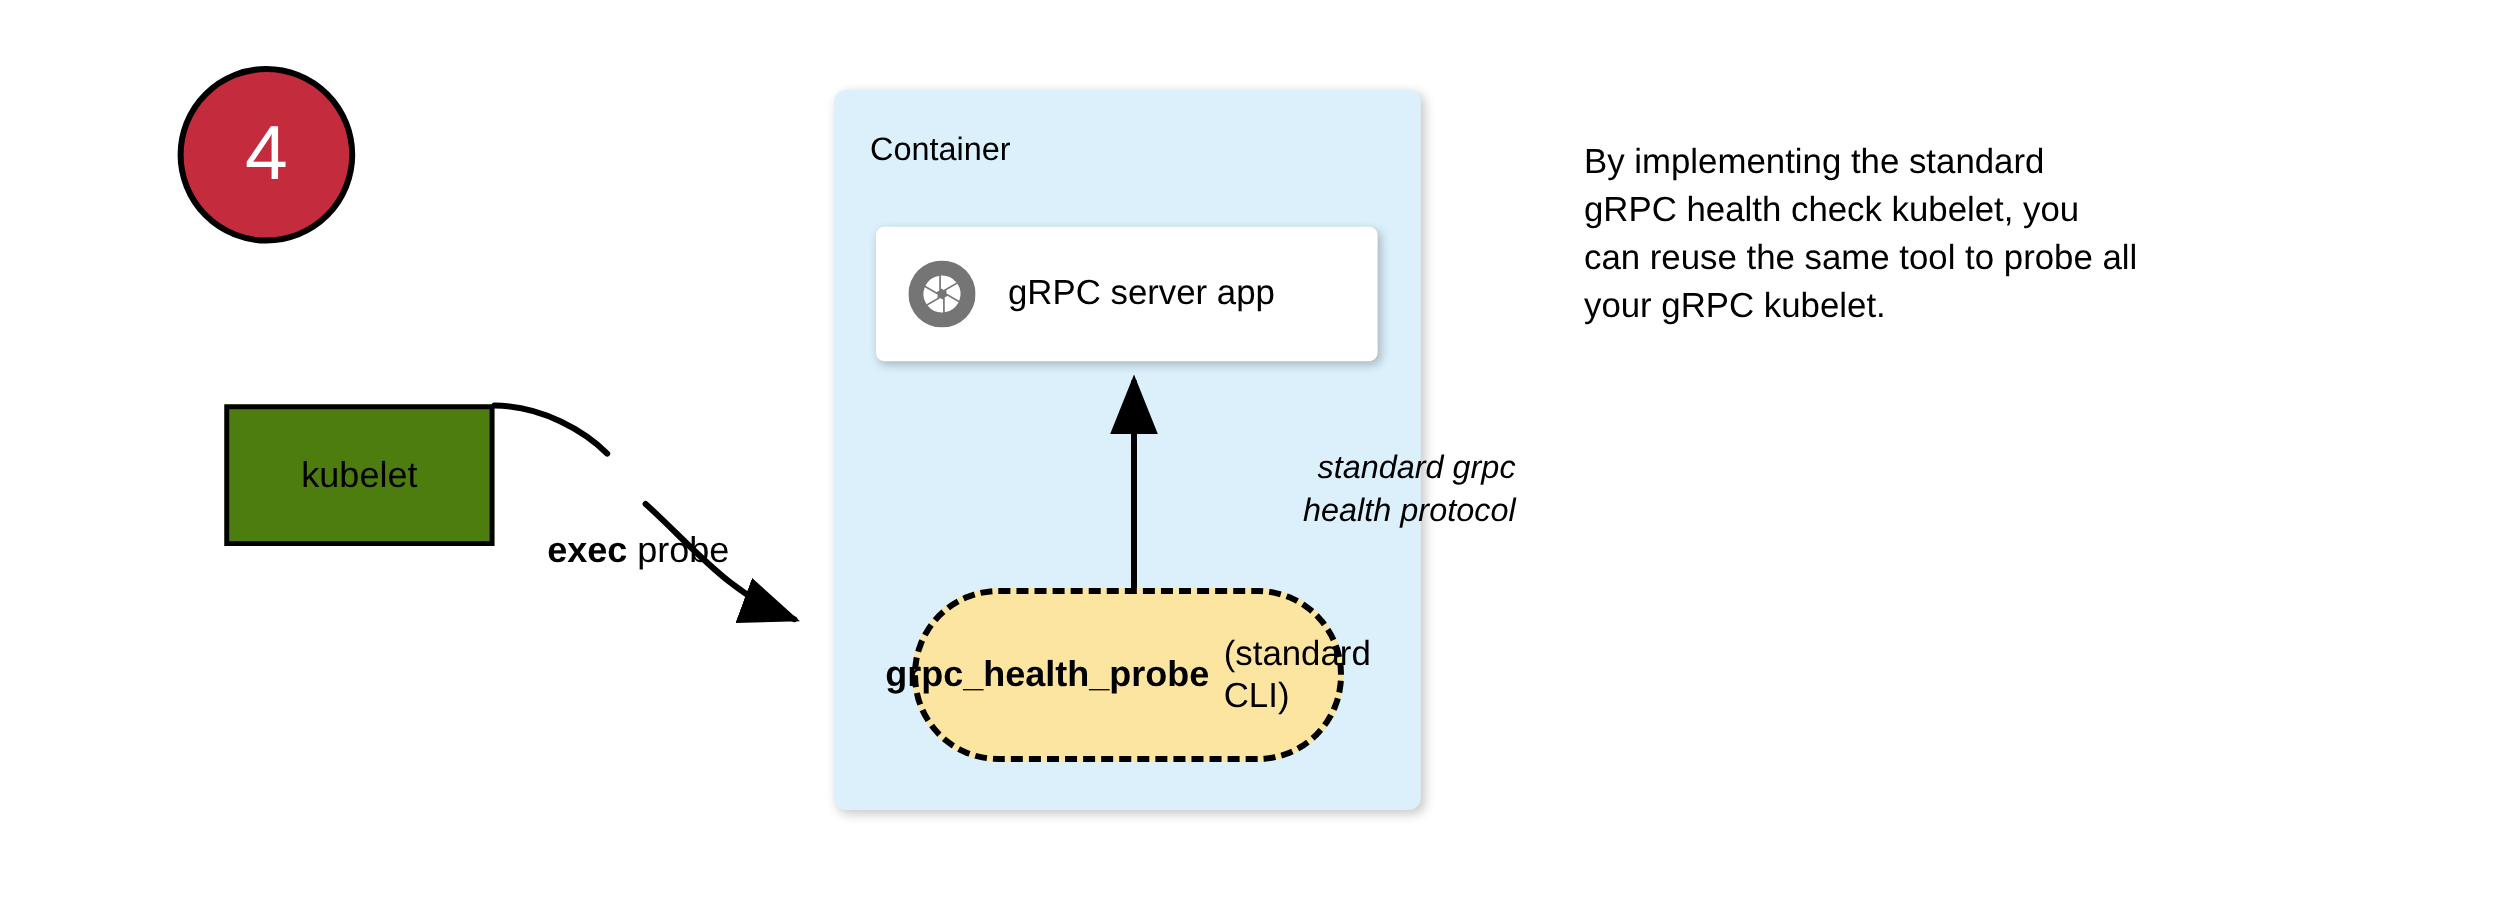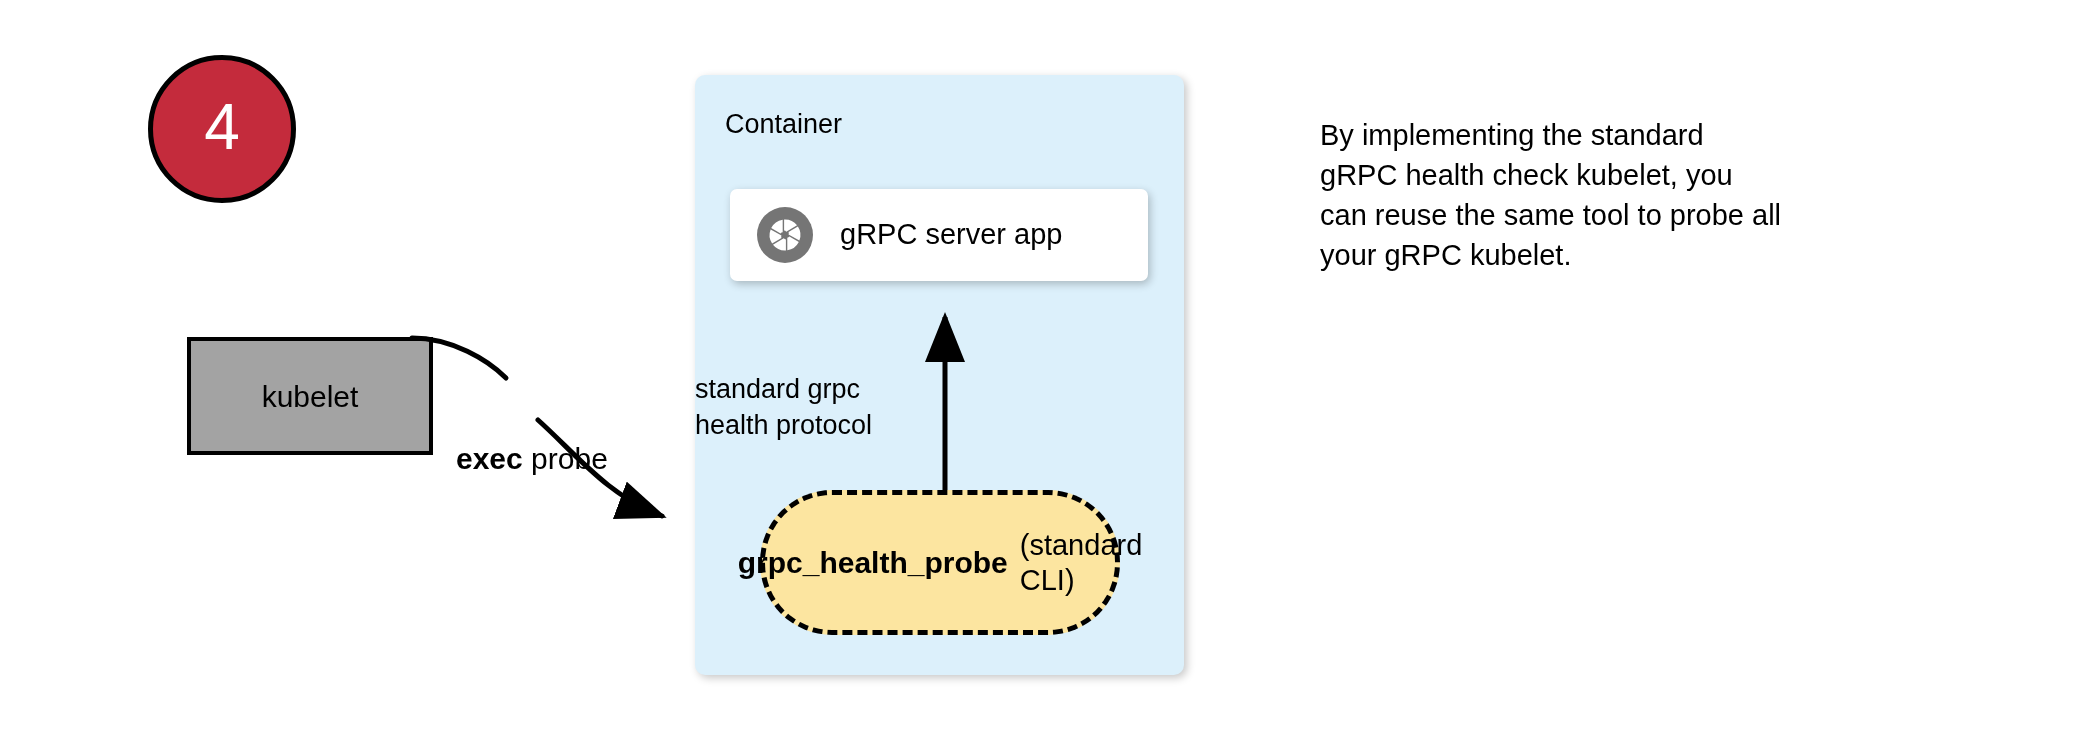--- a/index.html
+++ b/index.html
@@ -20,22 +20,22 @@
     box-sizing:border-box;
     display:flex;align-items:center;justify-content:center;
   }
   .step-badge-number{
     color:#ffffff;font-size:64px;line-height:1;font-weight:400;
     margin-top:-4px;letter-spacing:0;
   }
 
   
   .kubelet-box{
-    position:absolute;left:187px;top:337px;width:246px;height:118px;
-    background:#a3a3a3;border:4px solid #000000;box-sizing:border-box;
+    position:absolute;left:187px;top:337px;width:225px;height:118px;
+    background:#4d7c0f;border:4px solid #000000;box-sizing:border-box;
     display:flex;align-items:center;justify-content:center;
   }
   .kubelet-label{font-size:30px;line-height:1.1;}
 
   
   .exec-probe-label{
     position:absolute;left:456px;top:405px;
     font-size:30px;line-height:1.1;white-space:nowrap;
     background:transparent;
     margin-top:37px;
@@ -48,41 +48,42 @@
     background:#dcf0fb;border-radius:10px;
     box-shadow:3px 3px 9px rgba(0,0,0,0.22);
   }
   .container-title{
     position:absolute;left:725px;top:108px;
     font-size:27px;line-height:1.2;
   }
 
   
   .server-card{
-    position:absolute;left:730px;top:189px;width:418px;height:92px;
+    position:absolute;left:730px;top:189px;width:418px;height:112px;
     background:#ffffff;border-radius:7px;
     box-shadow:2px 3px 8px rgba(0,0,0,0.24);
     display:flex;align-items:center;
   }
   .grpc-icon{
     margin-left:27px;width:56px;height:56px;flex:0 0 auto;display:block;
   }
   .server-card-label{
     margin-left:27px;font-size:29px;line-height:1.1;white-space:nowrap;
   }
 
   
   .protocol-arrow{
     position:absolute;left:880px;top:295px;width:130px;height:205px;
     overflow:visible;
   }
   .protocol-label{
     position:absolute;left:695px;top:372px;width:568px;
-    text-align:left;font-size:27px;line-height:1.33;
+    text-align:right;font-size:27px;line-height:1.33;
     pointer-events:none;
+    font-style:italic;
   }
   .protocol-label span{display:block;}
 
   
   .exec-arrow{
     position:absolute;left:380px;top:320px;width:420px;height:300px;
     overflow:visible;
   }
 
   

